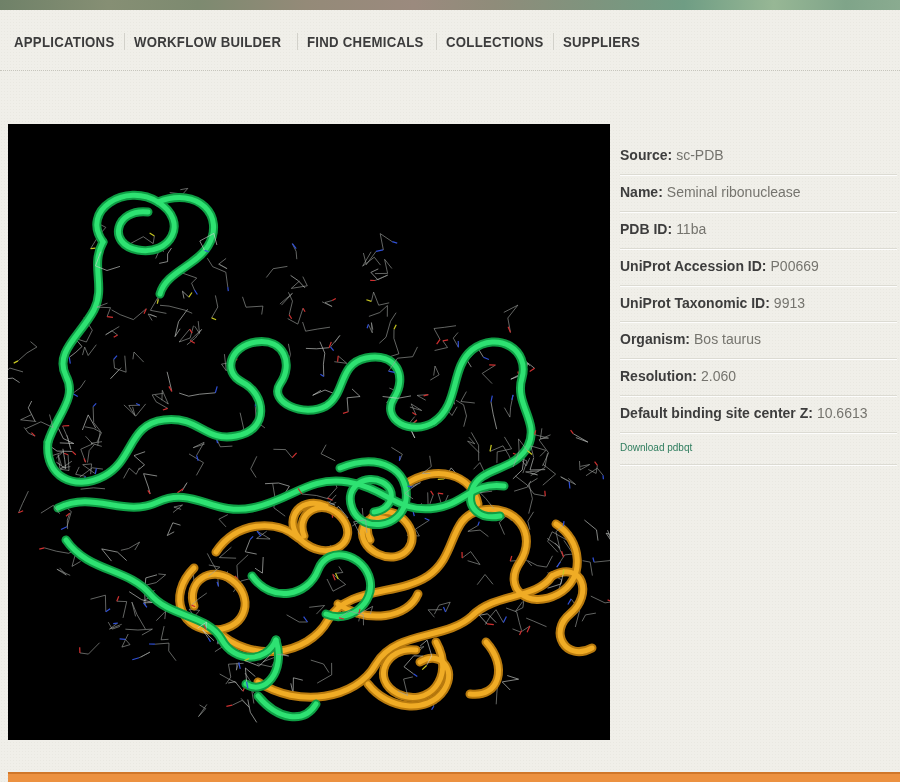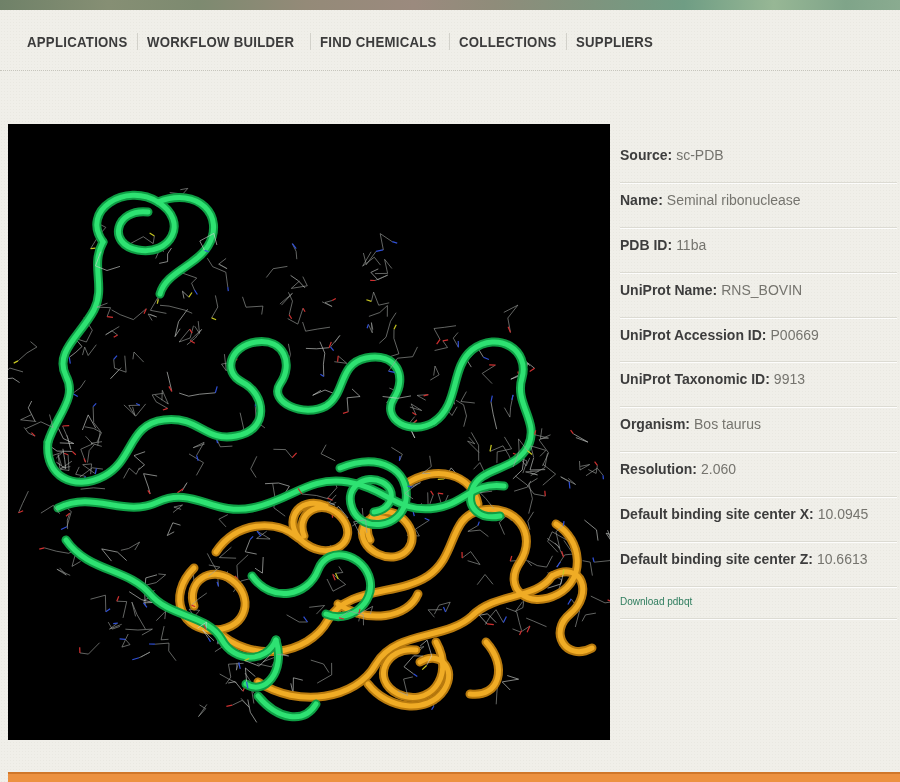--- a/index.html
+++ b/index.html
@@ -9,21 +9,21 @@
     background-color:#f0efe9;
     background-image: radial-gradient(rgba(120,115,100,0.06) 1px, transparent 1px);
     background-size:3px 3px;
     position:relative;
   }
   .top-band {
     position:absolute; top:0; left:0; width:900px; height:10px;
     background:linear-gradient(90deg,#6f8168 0%,#868f74 12%,#7d8a70 22%,#948a78 34%,#9b8a7e 46%,#8f8c7a 55%,#7e947e 66%,#6f9d84 76%,#97b795 86%,#7fa489 94%,#8aab90 100%);
   }
   .main-nav {
-    position:absolute; top:33px; left:27px; right:0;
+    position:absolute; top:33px; left:14px; right:0;
     display:flex; align-items:center;
   }
   .nav-item {
     font-size:15px; font-weight:bold; color:#3c3c3c;
     letter-spacing:0.3px; white-space:nowrap;
     display:inline-block; transform:scaleX(0.88); transform-origin:left center;
     cursor:pointer;
   }
   .nav-sep {
     width:1px; height:17px; background:#d2d1ca; margin:0 9px 0 -4px;
@@ -35,21 +35,21 @@
   }
   .viewer-canvas {
     position:absolute; left:8px; top:124px; width:602px; height:616px;
     background:#000;
   }
   .viewer-canvas svg { display:block; }
   .info-panel {
     position:absolute; left:620px; top:138px; width:277px;
   }
   .info-row {
-    padding:8px 0 17px 0;
+    padding:8px 0 9px 0;
     border-bottom:1px solid #dcdbd3;
     box-shadow:0 1px 0 rgba(255,255,255,0.85);
     font-size:14px; line-height:1.35; color:#75746e;
   }
   .info-label { font-weight:bold; color:#3d3d3d; margin-right:4px; }
   .info-value { color:#75746e; }
   .link-row {
     padding:9px 0 11px 0;
     border-bottom:1px solid #dcdbd3;
     box-shadow:0 1px 0 rgba(255,255,255,0.85);
@@ -550,23 +550,21 @@
         <path d="M526.6,310.7 L527.7,306.3" stroke="#d03030" stroke-width="1.2" fill="none"></path>
         <path d="M41.5,290.5 L45.0,303.5 L32.9,297.8 L17.5,304.9" stroke="#9a9e9a" stroke-width="0.8" fill="none" opacity="0.8"></path>
       </g>
   </svg>
 </div>
 
 <div class="info-panel">
   <div class="info-row"><span class="info-label">Source:</span><span class="info-value">sc-PDB</span></div>
   <div class="info-row"><span class="info-label">Name:</span><span class="info-value">Seminal ribonuclease</span></div>
   <div class="info-row"><span class="info-label">PDB ID:</span><span class="info-value">11ba</span></div>
-  <div class="info-row"><span class="info-label">UniProt Name:</span><span class="info-value">RNS_BOVIN</span></div>
   <div class="info-row"><span class="info-label">UniProt Accession ID:</span><span class="info-value">P00669</span></div>
   <div class="info-row"><span class="info-label">UniProt Taxonomic ID:</span><span class="info-value">9913</span></div>
   <div class="info-row"><span class="info-label">Organism:</span><span class="info-value">Bos taurus</span></div>
   <div class="info-row"><span class="info-label">Resolution:</span><span class="info-value">2.060</span></div>
-  <div class="info-row"><span class="info-label">Default binding site center X:</span><span class="info-value">10.0945</span></div>
   <div class="info-row"><span class="info-label">Default binding site center Z:</span><span class="info-value">10.6613</span></div>
   <div class="link-row"><a class="download-link">Download pdbqt</a></div>
 </div>
 
 <div class="bottom-bar"></div>
 
 </body></html>

